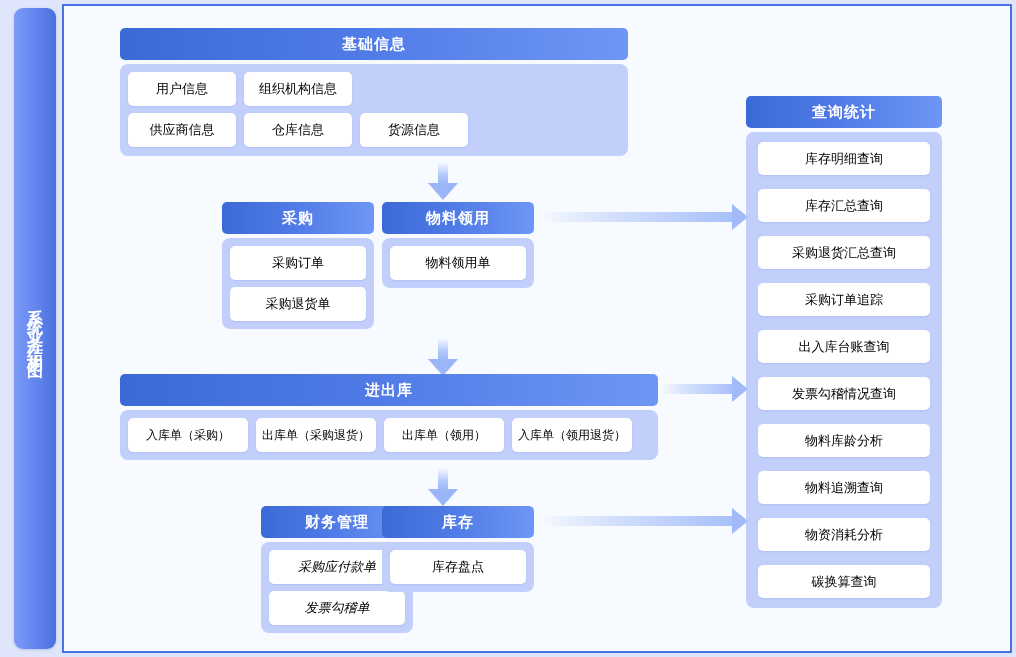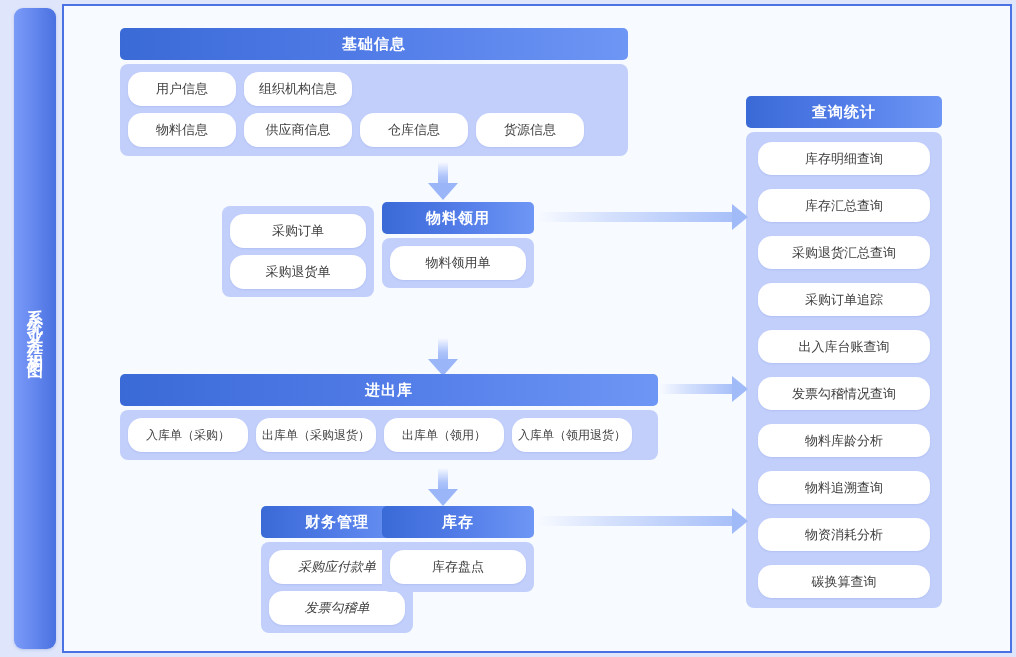--- a/index.html
+++ b/index.html
@@ -84,27 +84,27 @@
     margin-top: 4px;
     padding: 8px;
     box-sizing: border-box;
     display: flex;
     flex-wrap: wrap;
     gap: 7px 8px;
     align-content: flex-start;
   }
   .leaf {
     background: #ffffff;
-    border-radius: 14px;
+    border-radius: 5px;
     height: 34px;
     display: flex;
     align-items: center;
     justify-content: center;
     font-size: 13px;
-    color: #404040;
+    color: #000000;
     box-shadow: 0 1px 2px rgba(70,100,190,.13);
     box-sizing: border-box;
     white-space: nowrap;
     padding: 0 8px;
   }
 
   
   
   #g-basic { left: 56px; top: 22px; width: 508px; text-align: right; }
   #g-basic .group-body { width: 508px; min-height: 92px; }
@@ -210,33 +210,33 @@
 
   <div id="panel">
 
     <div class="group" id="g-basic">
       <div class="group-head">基础信息</div>
       <div class="group-body">
         <div class="leaf">用户信息</div>
         <div class="leaf">组织机构信息</div>
         <div class="spacer"></div>
         <div class="spacer"></div>
-        <div class="leaf">物料信息</div>
         <div class="leaf">供应商信息</div>
         <div class="leaf">仓库信息</div>
         <div class="leaf">货源信息</div>
       </div>
     </div>
 
     <div class="arrow-down" id="arr-basic-purchase">
       <div class="shaft"></div>
       <div class="head"></div>
     </div>
 
     <div class="group" id="g-purchase">
+      <div class="group-head">采购</div>
       <div class="group-body">
         <div class="leaf">采购订单</div>
         <div class="leaf">采购退货单</div>
       </div>
     </div>
 
     <div class="group" id="g-requisition">
       <div class="group-head">物料领用</div>
       <div class="group-body">
         <div class="leaf">物料领用单</div>

